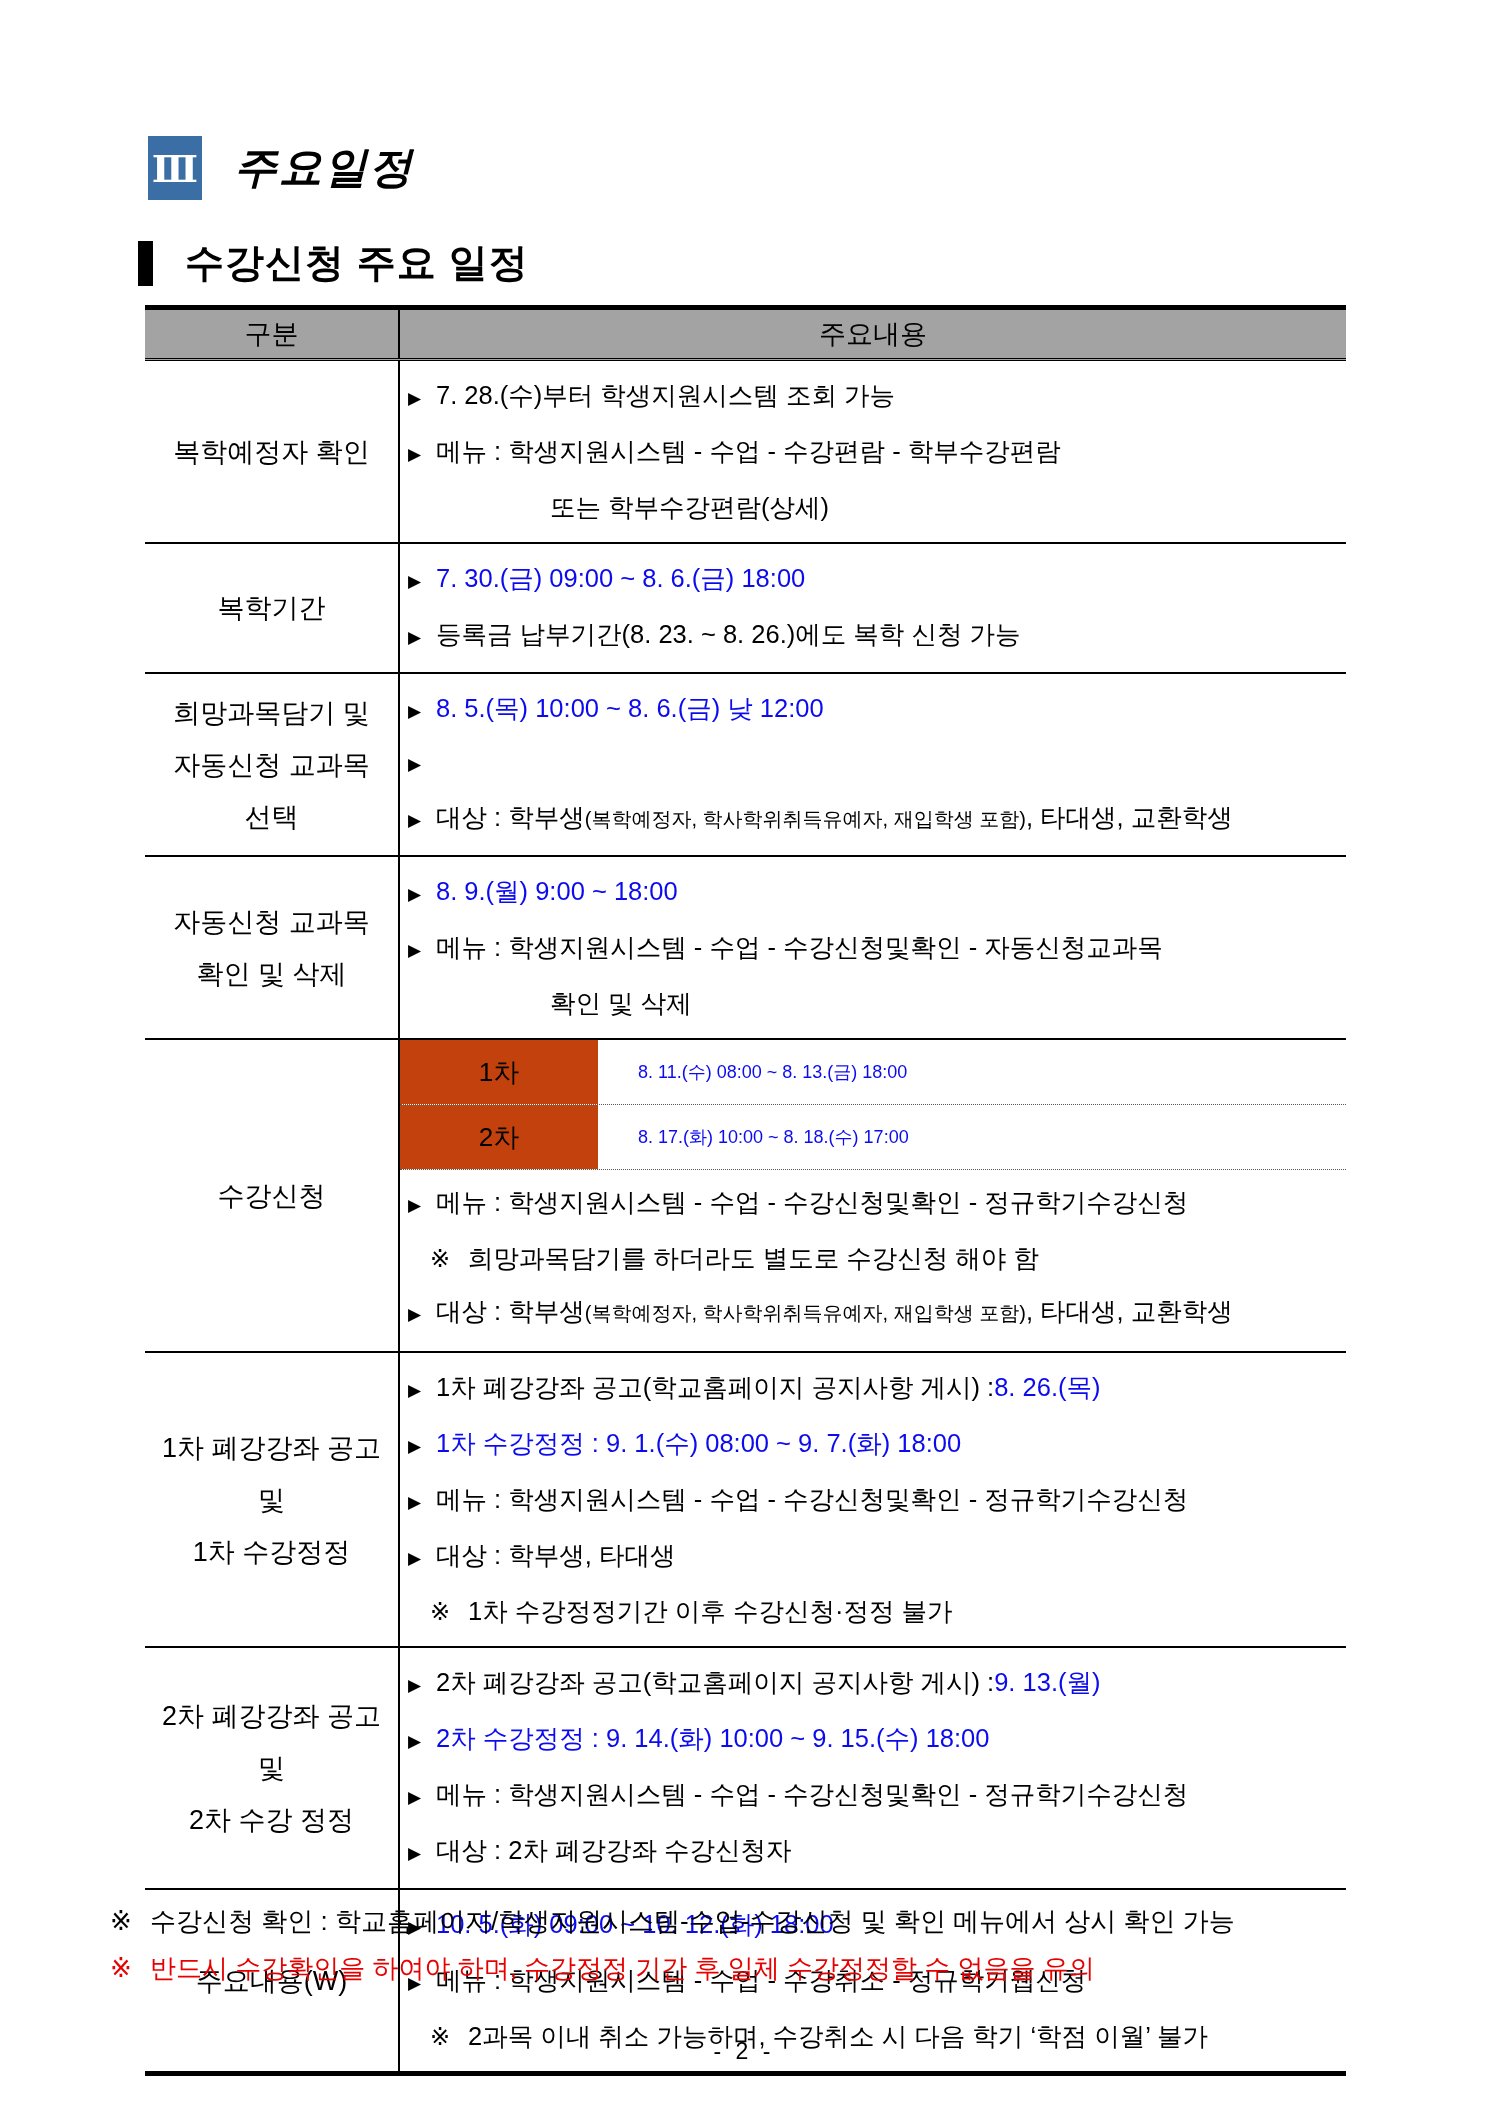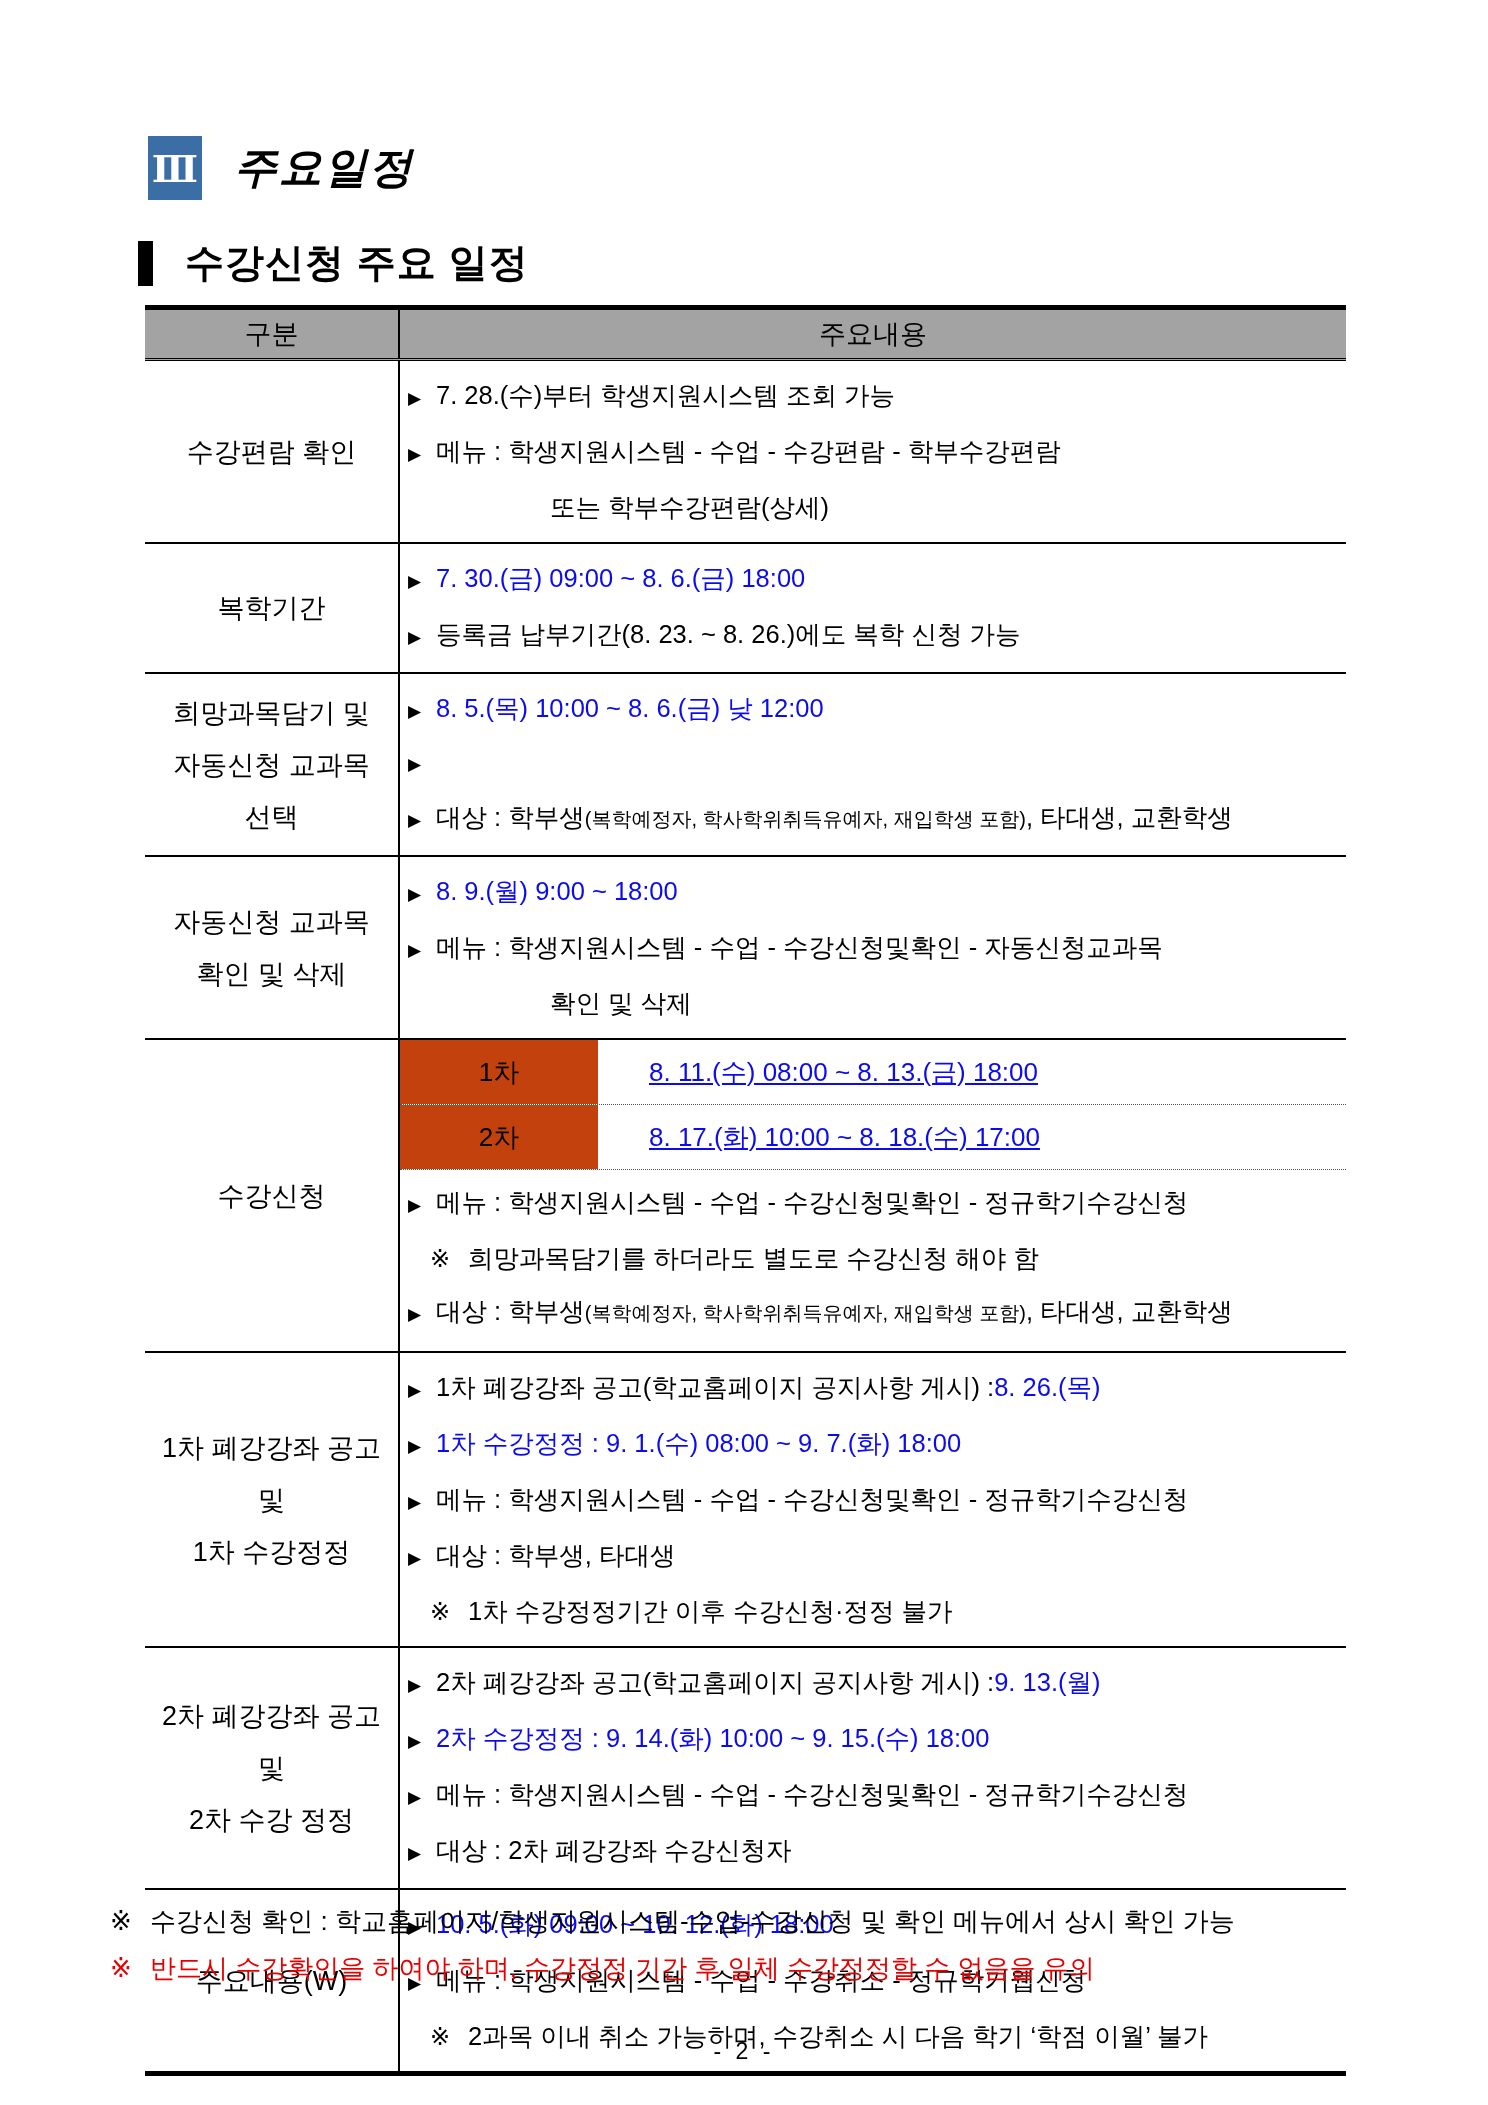--- a/index.html
+++ b/index.html
@@ -44,21 +44,21 @@
   .blue{color:#0b0bee;}
   .red{color:#e60000;}
   
   .no-vpad{padding:0;}
   .subrow{display:flex;align-items:stretch;height:64px;}
   .subrow + .subrow{border-top:1px dotted #555;}
   .sublabel{
     width:198px;flex-shrink:0;background:#c2410c;
     display:flex;align-items:center;justify-content:center;font-size:26px;
   }
-  .subtime{display:flex;align-items:center;padding-left:51px;font-size:26px;text-decoration:underline;}
+  .subtime{display:flex;align-items:center;padding-left:40px;font-size:18px;}
   .sublines{border-top:1px dotted #555;padding:6px 0 10px 0;}
   
   .footnotes{position:absolute;top:1898px;left:110px;width:1320px;}
   .footnote{display:flex;align-items:baseline;font-size:26px;line-height:47px;white-space:nowrap;}
   .footnote .mark{width:40px;flex-shrink:0;}
   .pagenum{position:absolute;top:2038px;left:0;width:100%;text-align:center;font-size:23px;letter-spacing:4px;}
 </style>
 </head>
 <body>
 
@@ -75,21 +75,21 @@
   </div>
 
   <div class="table">
 
     <div class="row thead">
       <div class="cell-left">구분</div>
       <div class="cell-right">주요내용</div>
     </div>
 
     <div class="row" style="min-height:150px;">
-      <div class="cell-left">수강편람 확인</div>
+      <div class="cell-left">복학예정자 확인</div>
       <div class="cell-right">
         <div class="line">
             <span class="bullet">▶</span>
             <span class="seg">7. 28.(수)부터 학생지원시스템 조회 가능</span>
           </div>
         <div class="line">
             <span class="bullet">▶</span>
             <span class="seg">메뉴 : 학생지원시스템 - 수업 - 수강편람 - 학부수강편람</span>
           </div>
         <div class="line indent">

